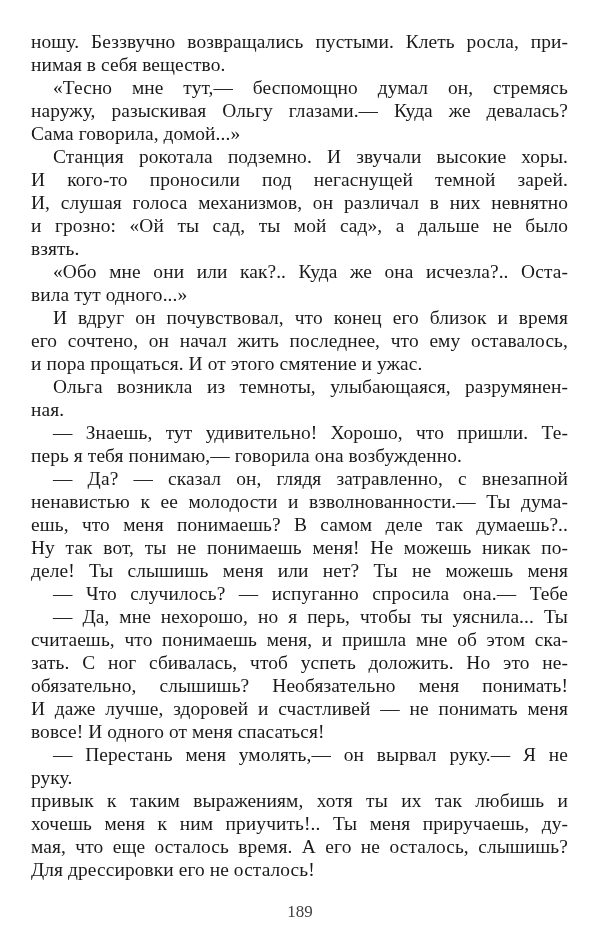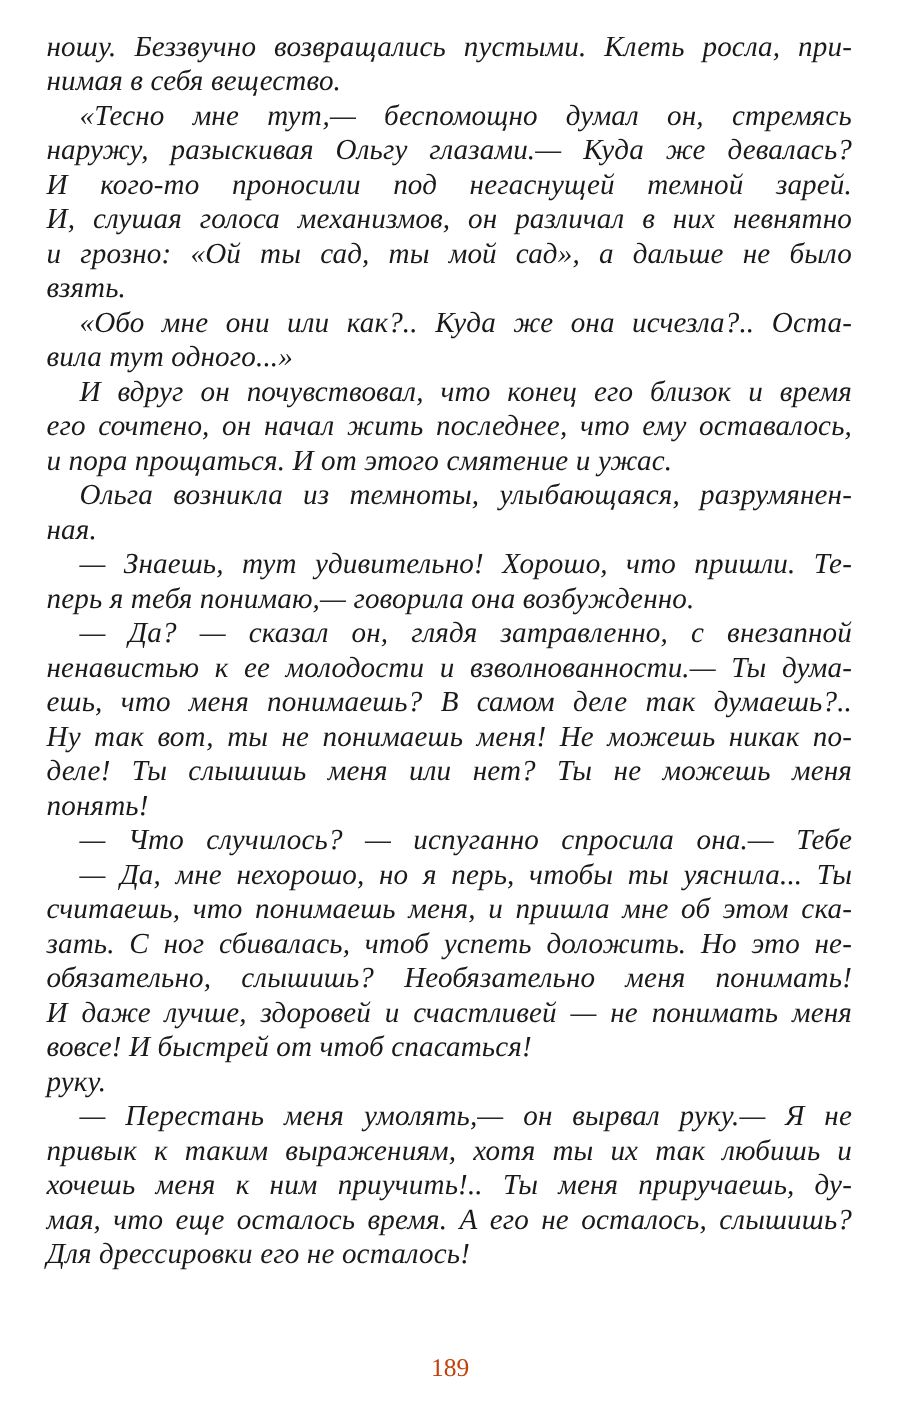--- a/index.html
+++ b/index.html
@@ -1,82 +1,82 @@
 <!DOCTYPE html>
 <html><head>
 <meta charset="utf-8">
 <style>
   html, body { margin: 0; padding: 0; background: #ffffff; }
   body { width: 600px; height: 950px; position: relative; overflow: hidden; }
   .page {
     position: absolute;
     left: 31px;
-    top: 20px;
+    top: 30px;
     width: 537px;
     font-family: "Liberation Serif", "DejaVu Serif", serif;
     font-size: 19.4px;
     line-height: 23px;
     color: #1a1a1a;
-    font-style: italic;
   }
   .line {
     display: block;
     height: 23px;
     white-space: nowrap;
     text-align: justify;
     text-align-last: justify;
     letter-spacing: 0.1px;
   }
   .line.last { text-align-last: left; }
   .line.indent { padding-left: 22px; }
   .page-number {
     position: absolute;
     top: 902px;
     left: 0;
     width: 600px;
     text-align: center;
     font-family: "Liberation Serif", "DejaVu Serif", serif;
     font-size: 17px;
-    color: #c2410c;
+    color: #404040;
   }
 </style>
 </head>
 <body>
 
 <div class="page" id="page-body">
     <span class="line">ношу. Беззвучно возвращались пустыми. Клеть росла, при-</span>
     <span class="line last">нимая в себя вещество.</span>
     <span class="line indent">«Тесно мне тут,— беспомощно думал он, стремясь</span>
     <span class="line">наружу, разыскивая Ольгу глазами.— Куда же девалась?</span>
+    <span class="line last">Сама говорила, домой...»</span>
+    <span class="line indent">Станция рокотала подземно. И звучали высокие хоры.</span>
     <span class="line">И кого-то проносили под негаснущей темной зарей.</span>
     <span class="line">И, слушая голоса механизмов, он различал в них невнятно</span>
     <span class="line">и грозно: «Ой ты сад, ты мой сад», а дальше не было</span>
     <span class="line last">взять.</span>
     <span class="line indent">«Обо мне они или как?.. Куда же она исчезла?.. Оста-</span>
     <span class="line last">вила тут одного...»</span>
     <span class="line indent">И вдруг он почувствовал, что конец его близок и время</span>
     <span class="line">его сочтено, он начал жить последнее, что ему оставалось,</span>
     <span class="line last">и пора прощаться. И от этого смятение и ужас.</span>
     <span class="line indent">Ольга возникла из темноты, улыбающаяся, разрумянен-</span>
     <span class="line last">ная.</span>
     <span class="line indent">— Знаешь, тут удивительно! Хорошо, что пришли. Те-</span>
     <span class="line last">перь я тебя понимаю,— говорила она возбужденно.</span>
     <span class="line indent">— Да? — сказал он, глядя затравленно, с внезапной</span>
     <span class="line">ненавистью к ее молодости и взволнованности.— Ты дума-</span>
     <span class="line">ешь, что меня понимаешь? В самом деле так думаешь?..</span>
     <span class="line">Ну так вот, ты не понимаешь меня! Не можешь никак по-</span>
     <span class="line">деле! Ты слышишь меня или нет? Ты не можешь меня</span>
-    <span class="line last">понять!</span>
     <span class="line indent">— Что случилось? — испуганно спросила она.— Тебе</span>
     <span class="line indent">— Да, мне нехорошо, но я перь, чтобы ты уяснила... Ты</span>
     <span class="line">считаешь, что понимаешь меня, и пришла мне об этом ска-</span>
     <span class="line">зать. С ног сбивалась, чтоб успеть доложить. Но это не-</span>
     <span class="line">обязательно, слышишь? Необязательно меня понимать!</span>
     <span class="line">И даже лучше, здоровей и счастливей — не понимать меня</span>
-    <span class="line last">вовсе! И быстрей от чтоб спасаться!</span>
+    <span class="line last">вовсе! И одного от меня спасаться!</span>
+    <span class="line indent">— Перестань меня умолять,— он вырвал руку.— Я не</span>
     <span class="line last">руку.</span>
-    <span class="line indent">— Перестань меня умолять,— он вырвал руку.— Я не</span>
     <span class="line">привык к таким выражениям, хотя ты их так любишь и</span>
     <span class="line">хочешь меня к ним приучить!.. Ты меня приручаешь, ду-</span>
     <span class="line">мая, что еще осталось время. А его не осталось, слышишь?</span>
     <span class="line last">Для дрессировки его не осталось!</span>
   </div>
 <div class="page-number">189</div>
 
 </body></html>

